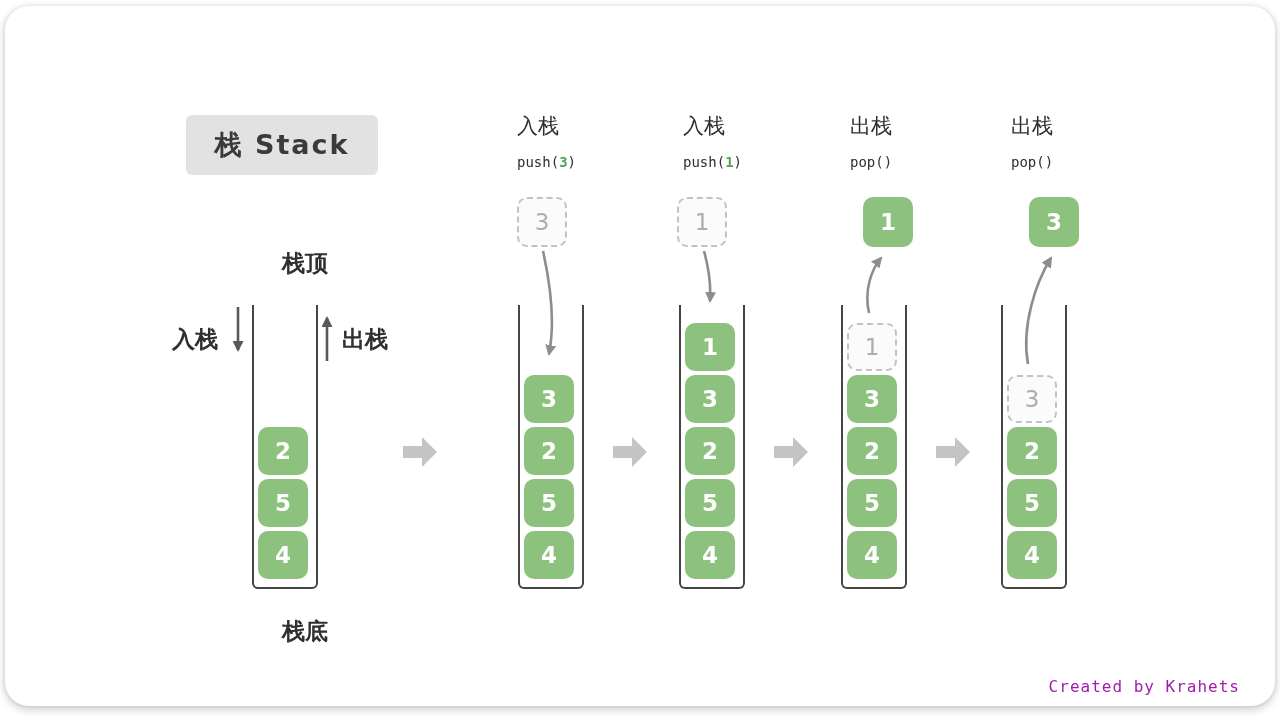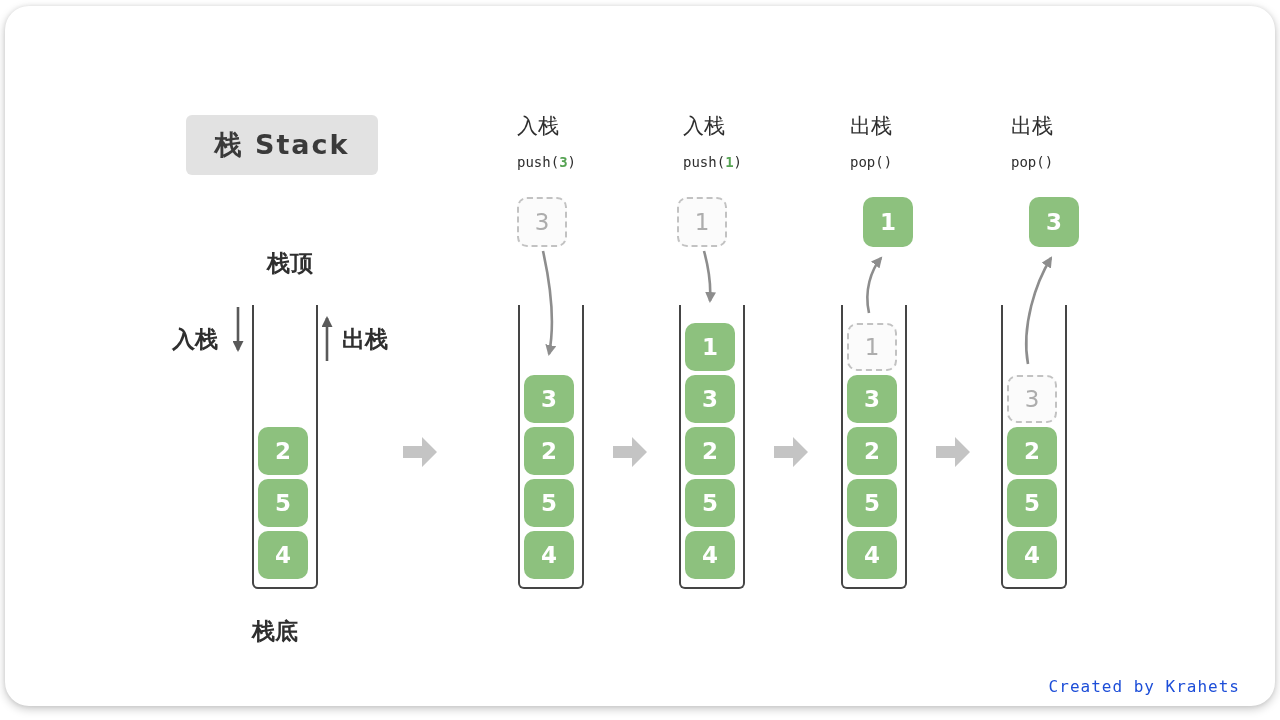--- a/index.html
+++ b/index.html
@@ -22,22 +22,22 @@
     position: absolute; left: 186px; top: 111px; width: 192px; height: 60px;
     background: #e2e2e2; border-radius: 6px;
     display: flex; align-items: center; justify-content: center;
     font-size: 27px; font-weight: 700; color: #3a3a3a; letter-spacing: 2px;
   }
 
   .legend-label {
     position: absolute; font-size: 23px; font-weight: 700; color: #2f2f2f;
     white-space: nowrap;
   }
-  #lbl-top    { left: 252px; top: 244px; width: 76px; text-align: center; }
-  #lbl-bottom { left: 252px; top: 612px; width: 76px; text-align: left; }
+  #lbl-top    { left: 252px; top: 244px; width: 76px; text-align: right; }
+  #lbl-bottom { left: 252px; top: 612px; width: 76px; text-align: right; }
   #lbl-push   { left: 172px; top: 320px; }
   #lbl-pop    { left: 342px; top: 320px; }
 
   .col-header {
     position: absolute; top: 104px;
     color: #2e2e2e; font-size: 21px; line-height: 36px;
     white-space: nowrap;
   }
   .col-header .op-line { font-weight: 500; }
   .col-header .code-line {
@@ -65,21 +65,21 @@
   .cell.dashed {
     background: #fbfbfb;
     border: 2px dashed #c2c2c2;
     color: #adadad; font-weight: 500;
   }
   .float-box { width: 50px; height: 50px; }
 
   .footer {
     position: absolute; right: 40px; top: 673px;
     font-family: "DejaVu Sans Mono", "Liberation Mono", monospace;
-    font-size: 16px; color: #1d4ed8; letter-spacing: 1px;
+    font-size: 16px; color: #a21caf; letter-spacing: 1px;
   }
 
   svg.arrows { position: absolute; left: 0; top: 0; pointer-events: none; }
 </style>
 </head>
 <body>
 
 <div class="card"></div>
 
 <div class="stage">

